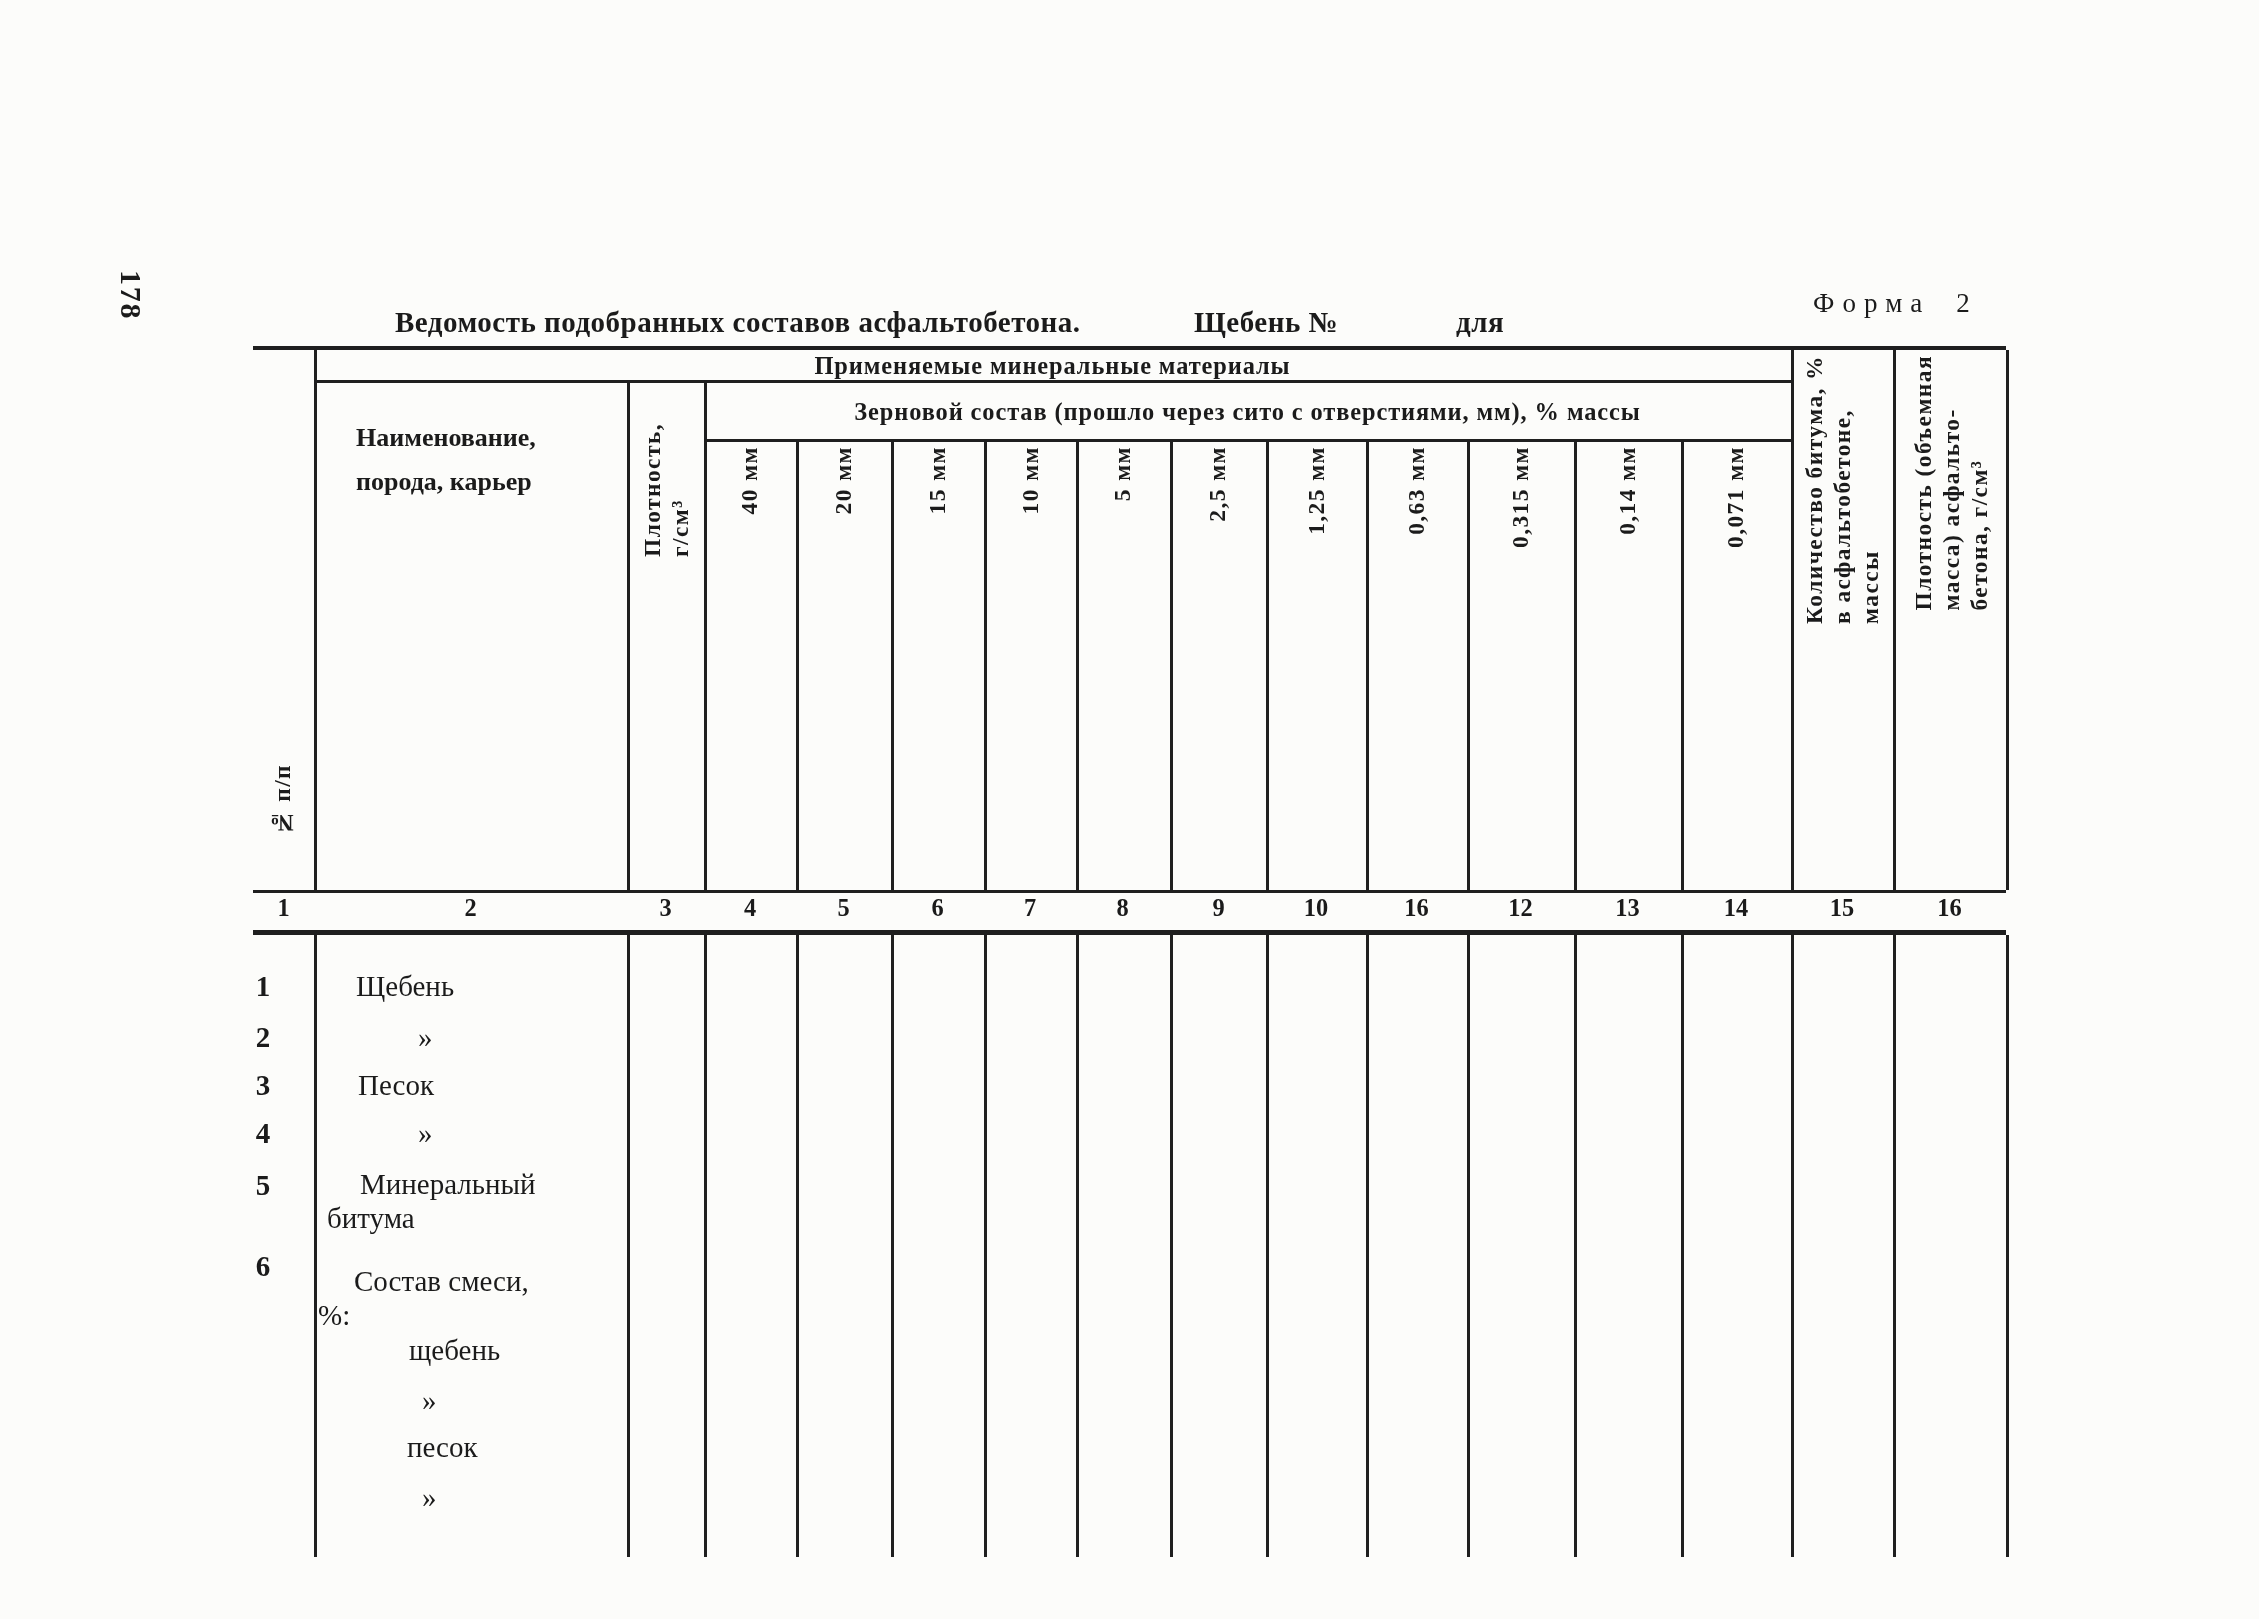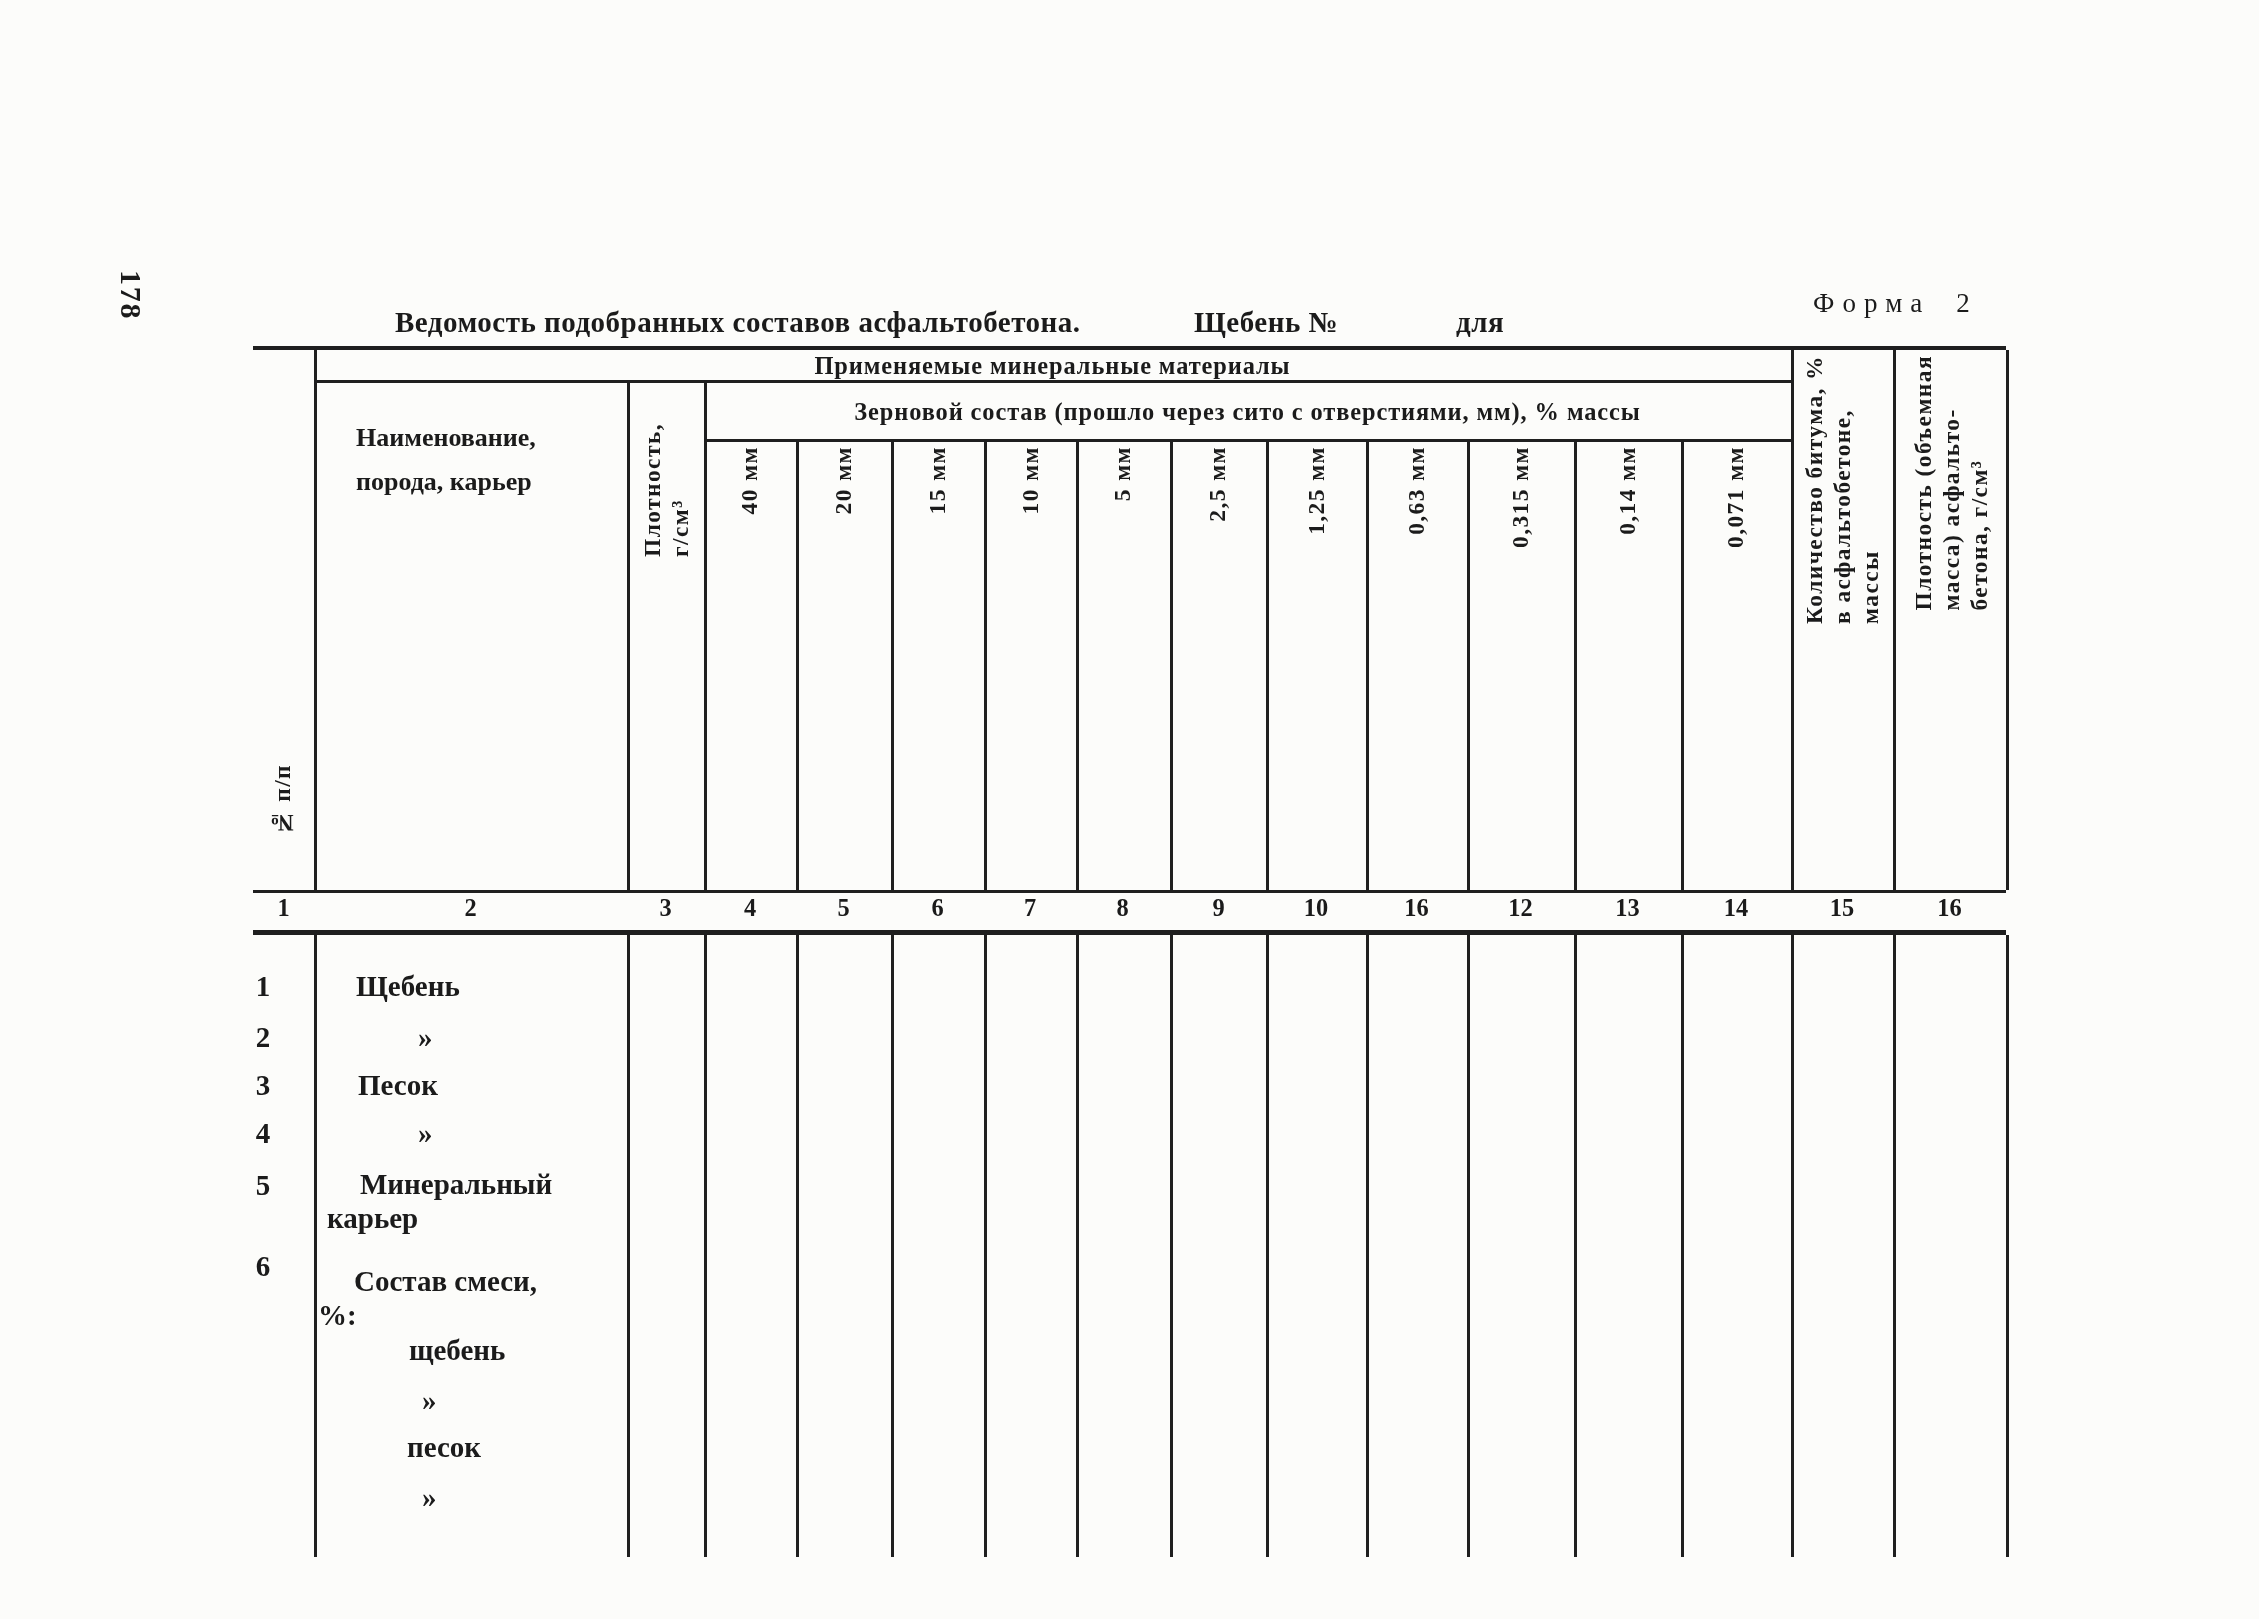--- a/index.html
+++ b/index.html
@@ -32,21 +32,21 @@
     position:absolute;
     writing-mode:vertical-rl;
     transform:rotate(180deg);
     font-size:23.5px;font-weight:600;letter-spacing:1.4px;
     line-height:28px;white-space:nowrap;
   }
   .vtext div{line-height:28px;}
   .numrow{position:absolute;top:894px;text-align:center;font-size:24.4px;font-weight:700;}
   
   .bnum{position:absolute;left:242px;width:42px;text-align:center;font-size:29px;font-weight:600;line-height:36px;}
-  .blabel{position:absolute;font-size:29px;font-weight:700;line-height:36px;}
+  .blabel{position:absolute;font-size:29px;font-weight:400;line-height:36px;}
   .wrap5{width:239px;text-indent:33px;line-height:34px !important;}
   .wrap6{width:246px;text-indent:36px;line-height:34px !important;margin-top:16px;}
 </style>
 </head>
 <body>
 
 <div class="page">
 
   <div class="page-num" style="left:114px;top:270px">178</div>
   <div class="form-label">Форма 2</div>
@@ -156,21 +156,21 @@
   <div class="bnum" style="top:1019px">2</div>
   <div class="blabel" style="top:1019px;left:418px">»</div>
 
   <div class="bnum" style="top:1067px">3</div>
   <div class="blabel" style="top:1067px;left:358px">Песок</div>
 
   <div class="bnum" style="top:1115px">4</div>
   <div class="blabel" style="top:1115px;left:418px">»</div>
 
   <div class="bnum" style="top:1167px">5</div>
-  <div class="blabel wrap5" style="top:1167px;left:327px">Минеральный карьер</div>
+  <div class="blabel wrap5" style="top:1167px;left:327px">Минеральный битума</div>
 
   <div class="bnum" style="top:1248px">6</div>
   <div class="blabel wrap6" style="top:1248px;left:318px">Состав смеси, %:</div>
 
   <div class="blabel" style="top:1332px;left:409px">щебень</div>
   <div class="blabel" style="top:1382px;left:422px">»</div>
   <div class="blabel" style="top:1429px;left:407px">песок</div>
   <div class="blabel" style="top:1479px;left:422px">»</div>
 
 </div>

